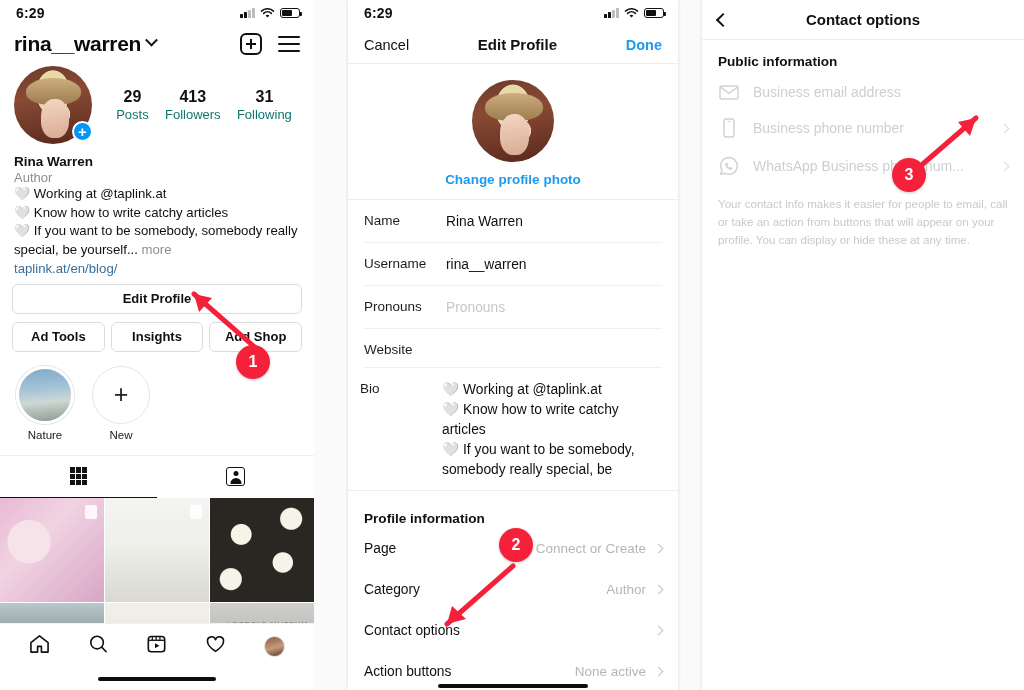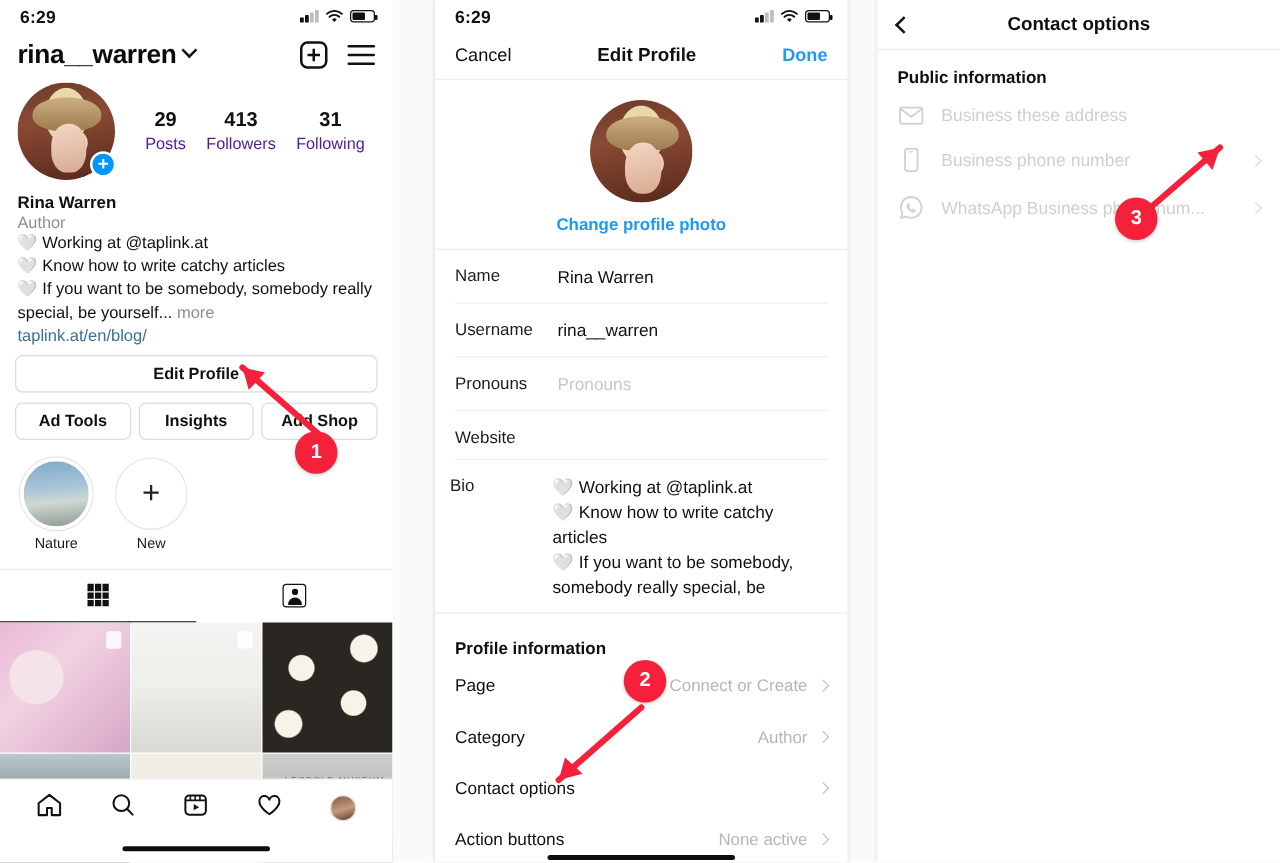--- a/index.html
+++ b/index.html
@@ -71,21 +71,21 @@
     background:linear-gradient(170deg,#f3d7c4,#d9ab92); border-radius:46% 46% 42% 42%;
   }
   .avatar-plus {
     position:absolute; right:-1px; bottom:2px; width:21px; height:21px; border-radius:50%;
     background:#0095f6; border:2.5px solid #fff; color:#fff; display:flex;
     align-items:center; justify-content:center; font-size:15px; line-height:1; font-weight:700;
   }
   .p1-stats { display:flex; flex:1; justify-content:space-around; padding-left:10px; }
   .stat { text-align:center; }
   .stat .num { font-size:16px; font-weight:700; color:#111; }
-  .stat .lbl { font-size:13px; color:#4c1d95; margin-top:1px; }
+  .stat .lbl { font-size:13px; color:#0f766e; margin-top:1px; }
 
   .p1-bio { padding: 10px 14px 0 14px; }
   .bio-name { font-size:13.5px; font-weight:700; color:#101010; }
   .bio-cat { font-size:13px; color:#8e8e8e; margin-top:1px; }
   .bio-line { font-size:13.2px; color:#101010; line-height:1.42; }
   .bio-line .hrt { color:#d9d9d9; font-size:13px; }
   .bio-more { color:#8e8e8e;text-align:center; }
   .bio-link { font-size:13.2px; color:#3a6f9a; margin-top:1px; }
 
   .btn-row { padding: 8px 12px 0 12px; display:flex; gap:6px; }
@@ -449,21 +449,21 @@
 
     <div class="p3-sect">Public information</div>
 
     <div class="opt-row">
       <span class="opt-ico">
         <svg width="20" height="15" viewBox="0 0 20 15">
             <rect x="1" y="1" width="18" height="13" rx="1.6" fill="none" stroke="#d2d2d2" stroke-width="1.5"></rect>
             <path d="M1.6 2.2 10 8.4l8.4-6.2" fill="none" stroke="#d2d2d2" stroke-width="1.5"></path>
           </svg>
       </span>
-      <span class="opt-lbl">Business these address</span>
+      <span class="opt-lbl">Business email address</span>
     </div>
 
     <div class="opt-row">
       <span class="opt-ico">
         <svg width="14" height="20" viewBox="0 0 14 20">
             <rect x="2" y="1" width="10" height="18" rx="2.2" fill="none" stroke="#d2d2d2" stroke-width="1.5"></rect>
             <rect x="5.4" y="3" width="3.2" height="1" rx=".5" fill="#d2d2d2"></rect>
           </svg>
       </span>
       <span class="opt-lbl">Business phone number</span>
@@ -474,20 +474,21 @@
       <span class="opt-ico">
         <svg width="20" height="20" viewBox="0 0 20 20">
             <path d="M10 1.6A8.3 8.3 0 0 0 2.9 14.2L1.8 18.3l4.2-1.1A8.3 8.3 0 1 0 10 1.6Z" fill="none" stroke="#d2d2d2" stroke-width="1.5"></path>
             <path d="M7.2 6.6c.4-.1.8 0 1 .4l.7 1.3c.1.3 0 .6-.2.8l-.4.4c.5 1 1.2 1.7 2.2 2.2l.4-.4c.2-.2.5-.3.8-.2l1.3.7c.4.2.5.6.4 1-.2.6-.9 1.1-1.6 1.1-2.6 0-5.6-3-5.6-5.6 0-.7.5-1.4 1-1.7Z" fill="#d2d2d2"></path>
           </svg>
       </span>
       <span class="opt-lbl">WhatsApp Business phone num...</span>
       <span class="opt-chev"></span>
     </div>
 
+    <div class="p3-note">Your contact info makes it easier for people to email, call or take an action from buttons that will appear on your profile. You can display or hide these at any time.</div>
   </div>
 
   <svg class="arrow" style="left:180px; top:288px;" width="90" height="70" viewBox="0 0 90 70">
     <path d="M78 62 14 6" stroke="#f5213b" stroke-width="5" stroke-linecap="round"></path>
     <path d="M14 6 32 10 19 24Z" fill="#f5213b"></path>
   </svg>
   <div class="anno" style="left:236px; top:345px;">
     <div class="badge">1</div>
   </div>
 

